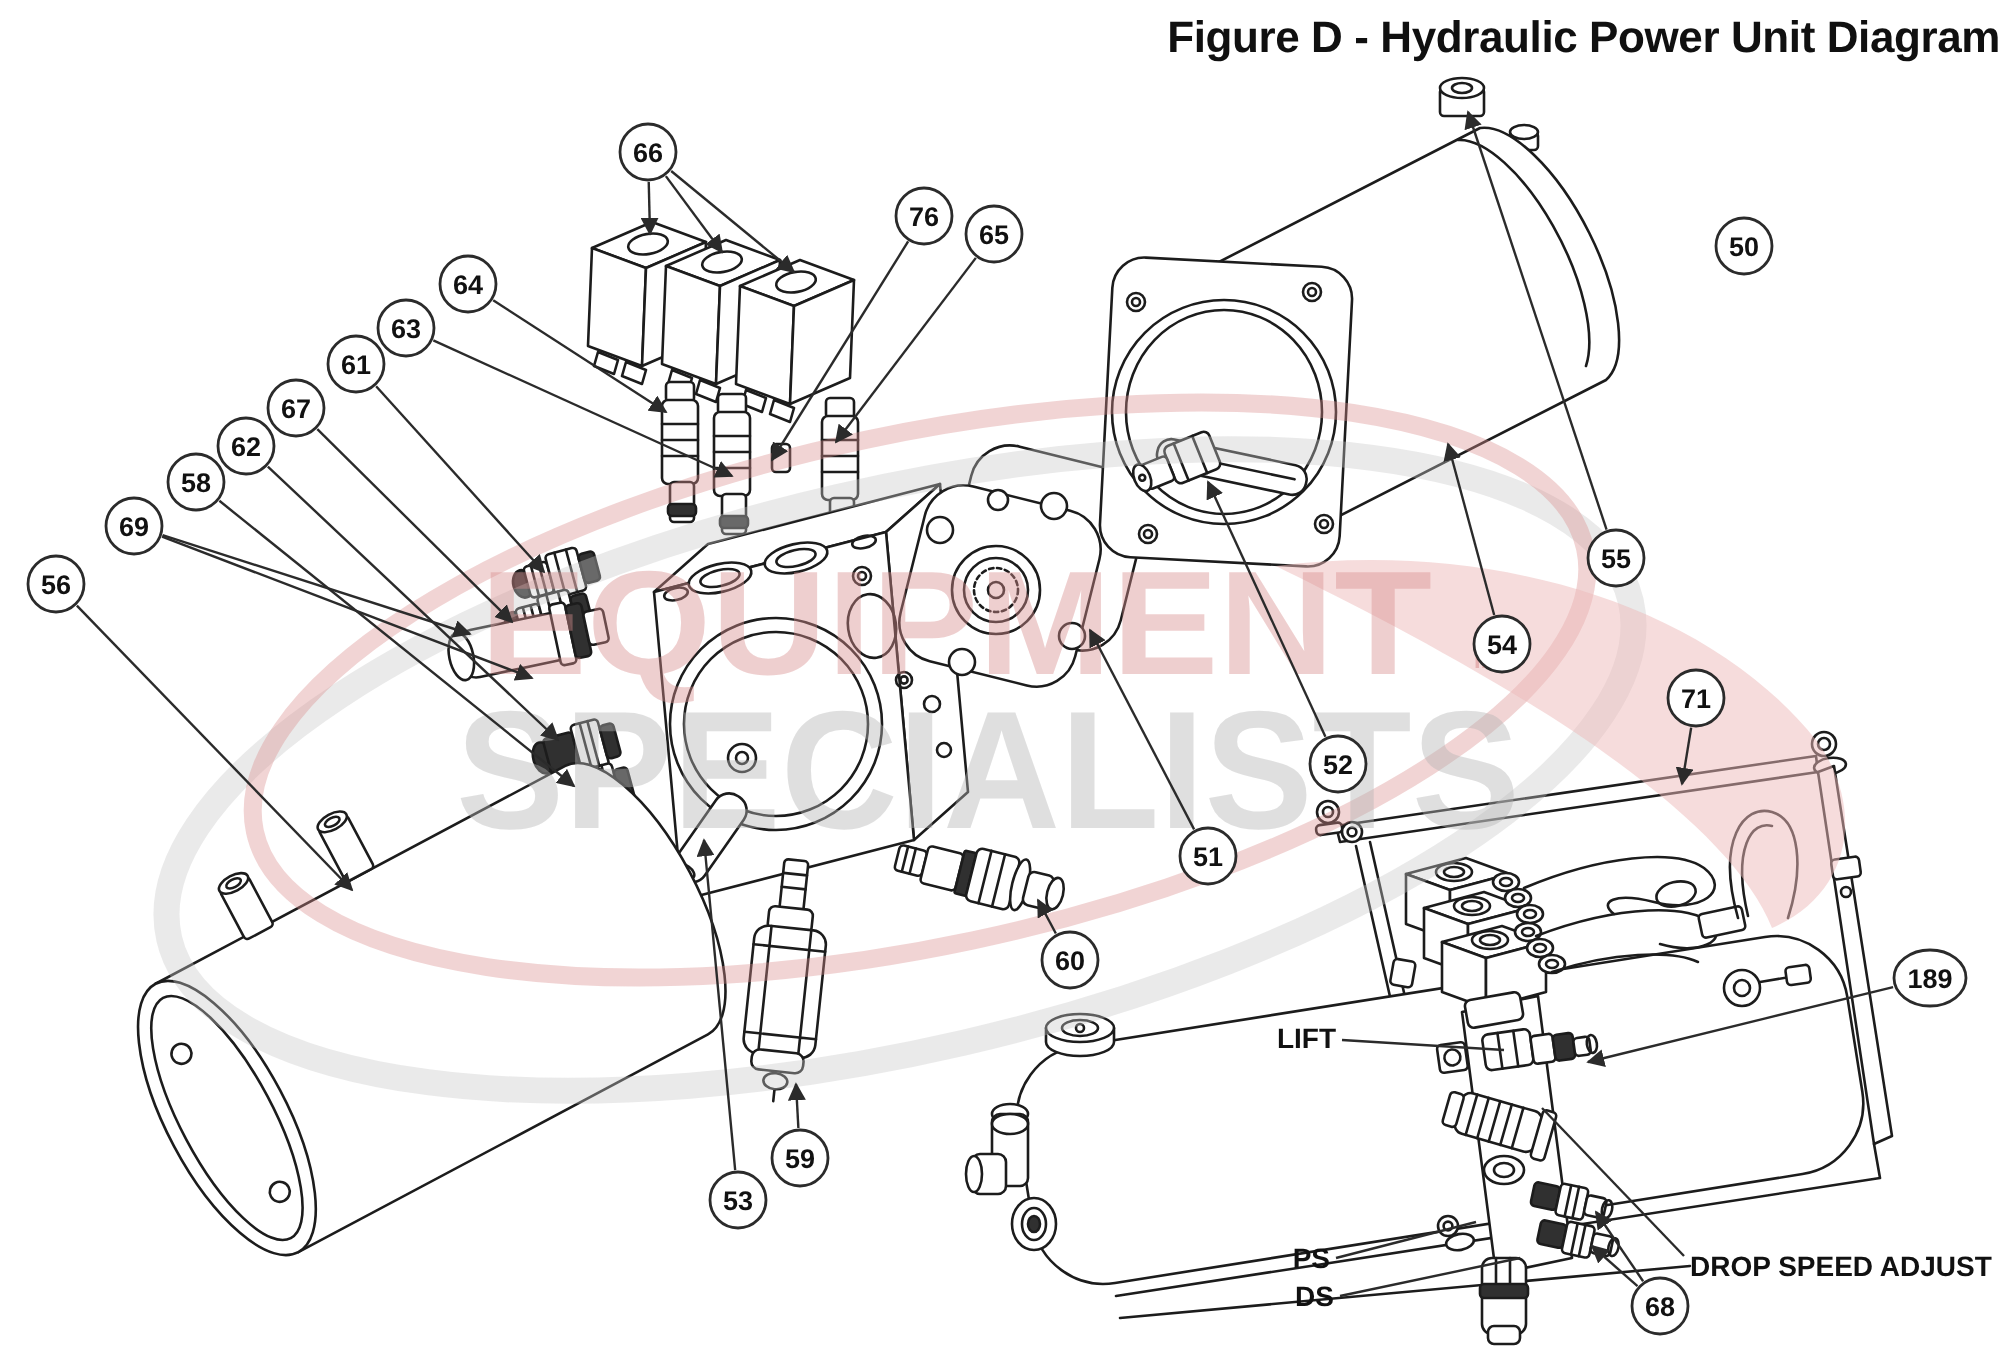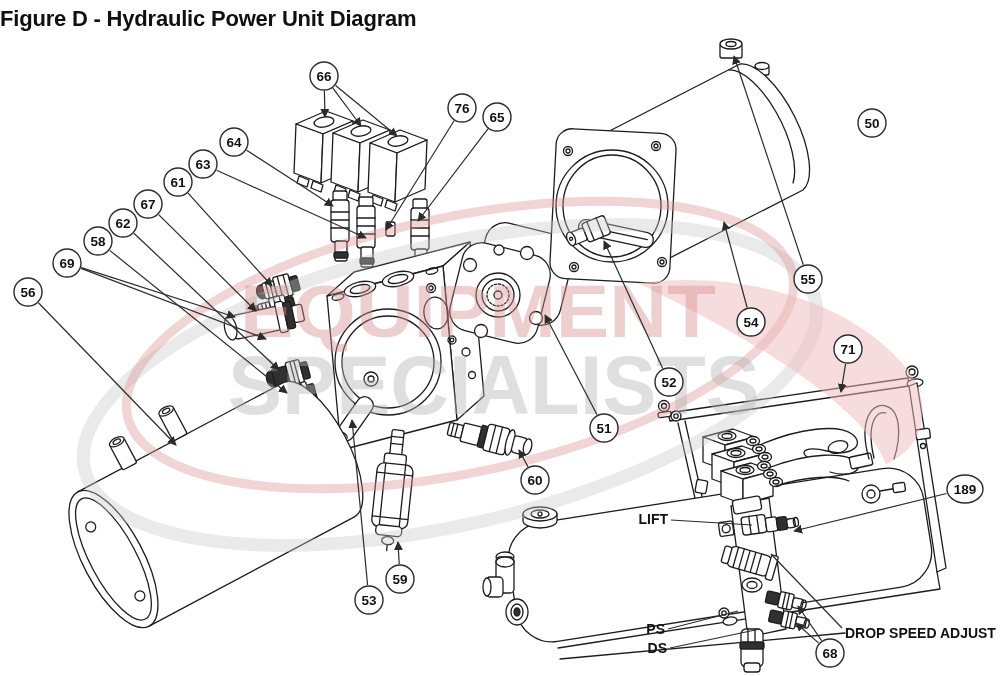--- a/index.html
+++ b/index.html
@@ -1,18 +1,18 @@
 <!DOCTYPE html>
 <html><head>
 <meta charset="utf-8">
 <style>
   html,body{margin:0;padding:0;background:#fff;}
   #page{position:relative;width:1000px;height:676px;background:#fff;overflow:hidden;
         font-family:"Liberation Sans",sans-serif;}
-  .title{position:absolute;top:6px;left:0;width:100%;text-align:left;
+  .title{position:absolute;top:6px;left:0;width:100%;text-align:right;
          font-size:22px;font-weight:bold;color:#101010;letter-spacing:-0.2px;}
   svg{position:absolute;top:0;left:0;font-family:"Liberation Sans",sans-serif;}
   .s{fill:none;stroke:#1c1c1c;stroke-width:1.3;stroke-linecap:round;stroke-linejoin:round;}
   .w{fill:#ffffff;}
   .d{fill:#303030;}
   .callout-text{font-size:13.5px;font-weight:bold;fill:#111;text-anchor:middle;}
   .part-label{font-size:14px;font-weight:bold;fill:#111;}
   .wm1{font-weight:bold;}
 </style>
 </head>

